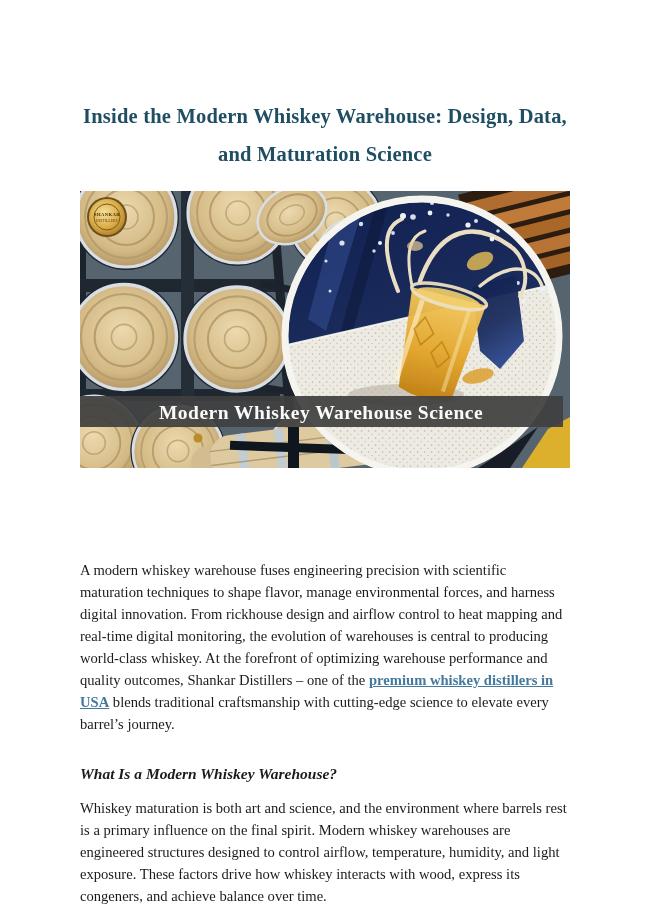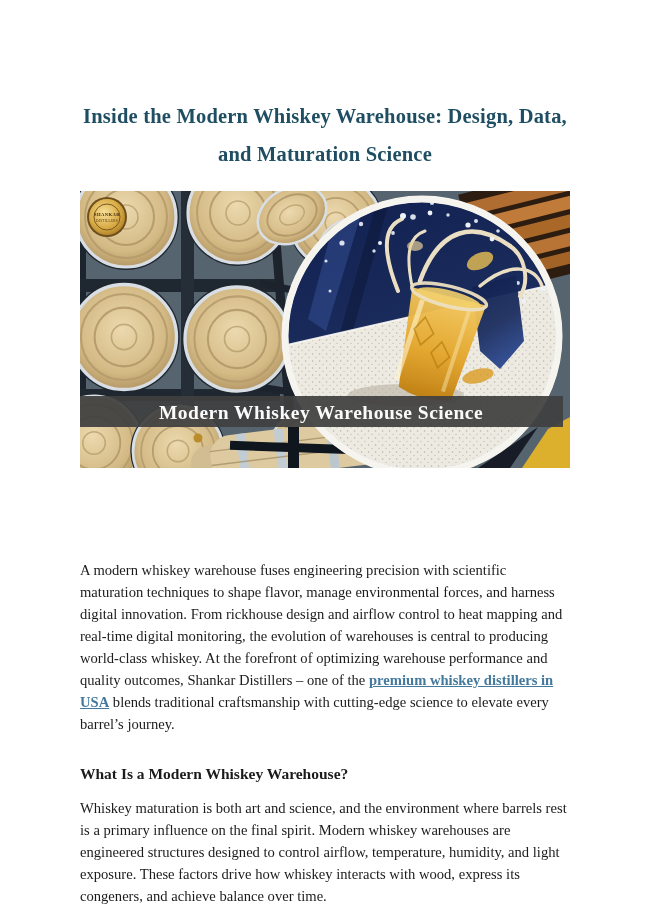--- a/index.html
+++ b/index.html
@@ -12,21 +12,21 @@
   }
   h1.doc-title{
     margin:0 0 18px 0;font-size:20.5px;line-height:38px;font-weight:bold;
     text-align:center;color:#1f4e63;letter-spacing:.2px;
   }
   figure.hero{margin:0 0 32px 0;width:490px;height:336px;text-align:right;}
   figure.hero svg{display:block;}
   p.body{margin:0;font-size:14.6px;line-height:22px;color:#1b1b1b;}
   h2.section-heading{
     margin:28px 0 12px 0;font-size:15.5px;line-height:22px;
-    font-weight:bold;color:#1b1b1b;
+    font-weight:bold;color:#1b1b1b;font-style:italic;
   }
   strong.inline-bold{font-weight:normal;}
   a.doc-link{color:#44799e;font-weight:bold;text-decoration:underline;cursor:pointer;}
 </style>
 </head>
 <body>
 
 <div class="page">
 
   <h1 class="doc-title">Inside the Modern Whiskey Warehouse: Design, Data, and Maturation Science</h1>

